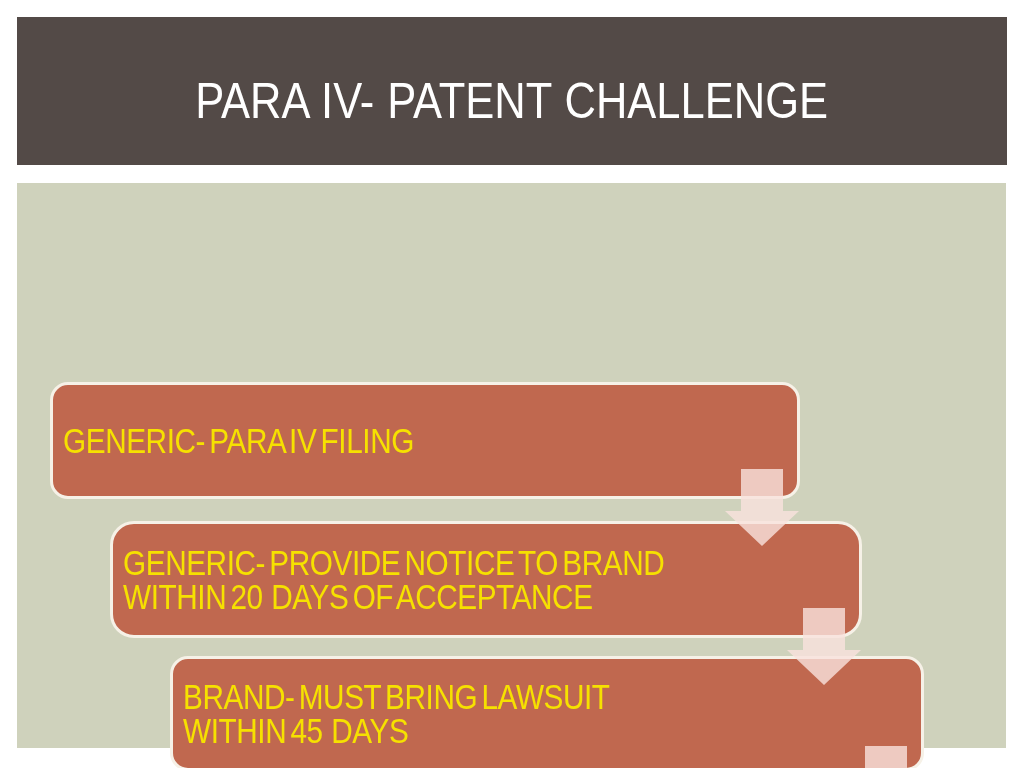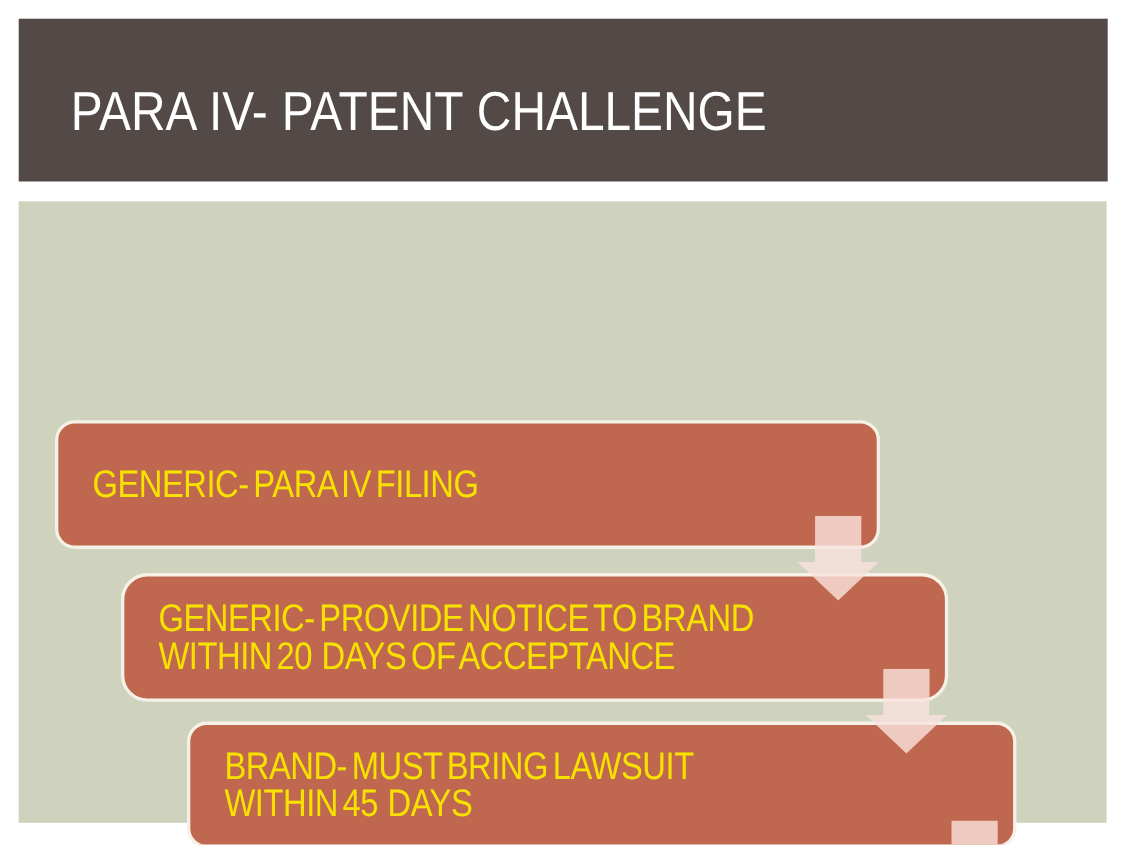--- a/index.html
+++ b/index.html
@@ -18,21 +18,21 @@
 
   
   .title-bar {
     position: absolute;
     left: 17px;
     top: 17px;
     width: 990px;
     height: 148px;
     background: var(--header_bg, #534a47);
     display: flex;
-    justify-content: flex-start;
+    justify-content: center;
     align-items: center;
     box-sizing: border-box;
     padding-top: 20px;
   }
   .title-bar h1 {
     margin: 0;
     font-size: 50px;
     font-weight: 400;
     color: var(--title_text, #ffffff);
     white-space: pre;
@@ -56,21 +56,21 @@
   .step-box {
     position: absolute;
     box-sizing: border-box;
     background: var(--box_fill, #c0684f);
     border: 3px solid var(--box_border, #f6f1e7);
     border-radius: 18px;
     display: flex;
     flex-direction: column;
     justify-content: center;
     align-items: flex-start;
-    padding-left: 31px;
+    padding-left: 10px;
     z-index: 1;
   }
   .box-1 { left: 33px;  top: 199px; width: 750px; height: 117px; }
   .box-2 { left: 93px;  top: 338px; width: 752px; height: 117px; border-radius: 24px; }
   .box-3 { left: 153px; top: 473px; width: 754px; height: 115px; }
 
   .step-line {
     font-size: 35px;
     line-height: 0.95;
     font-weight: 400;

